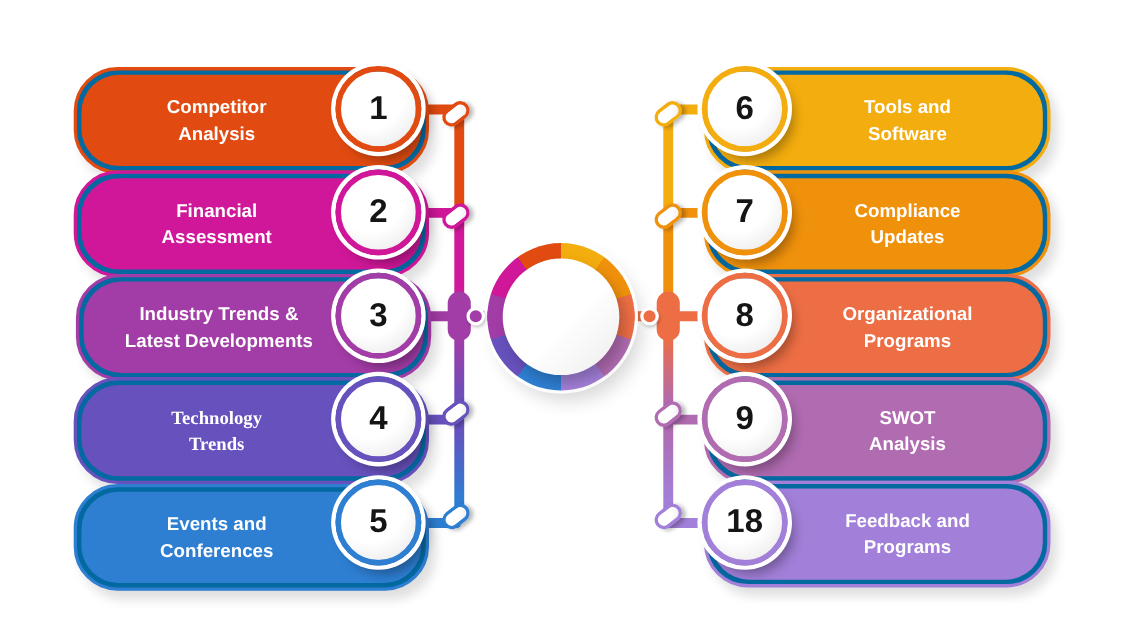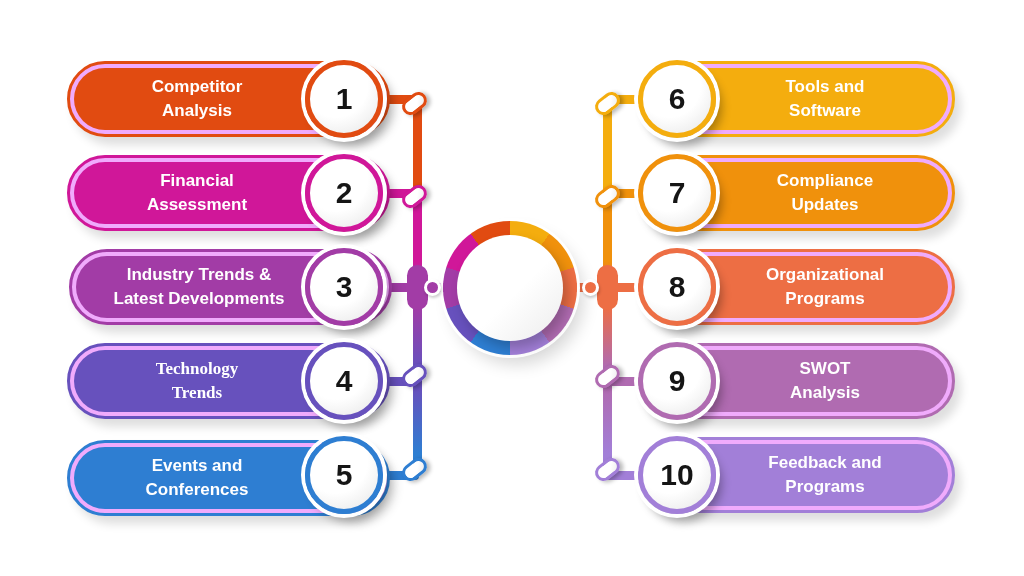--- a/index.html
+++ b/index.html
@@ -1,22 +1,22 @@
 <!DOCTYPE html>
 <html><head>
 <meta charset="utf-8">
 <style>
   html,body{margin:0;padding:0;background:#ffffff;}
   #canvas{
     position:relative;width:1024px;height:576px;background:#ffffff;
     overflow:hidden;font-family:"Liberation Sans",sans-serif;
   }
   .pill{
-    position:absolute;box-sizing:border-box;height:76px;
-    border:3px solid var(--c);border-radius:40px;background:#f0abfc;
+    position:absolute;box-sizing:border-box;height:97px;
+    border:3px solid var(--c);border-radius:40px;background:#0369a1;
     box-shadow:6px 8px 10px rgba(0,0,0,.13);z-index:2;
   }
   .pill-fill{
     position:absolute;inset:4px;border-radius:34px;background:var(--c);
     display:flex;align-items:center;justify-content:center;
   }
   .left .pill-fill{padding-right:63px;}
   .right .pill-fill{padding-left:55px;}
   .label{
     color:#ffffff;font-weight:bold;font-size:17px;line-height:1.4;
@@ -171,21 +171,21 @@
     </div>
     <div class="right" style="--c: #A27FD8;">
       <div class="stub" style="top: 471px; left: 605px; width: 36px;"></div>
       <div class="pill" style="left: 640px; width: 315px; top: 437px;">
         <div class="pill-fill">
           <div class="label">Feedback and
 Programs</div>
         </div>
       </div>
       <div class="numcircle" style="left: 638px; top: 436px;">
-        <span>10</span>
+        <span>18</span>
       </div>
     </div>
     <div class="trunk" style="left: 413px; top: 99px; height: 377px; background: linear-gradient(rgb(225, 75, 17) 0%, rgb(225, 75, 17) 23%, rgb(208, 23, 153) 27%, rgb(208, 23, 153) 43%, rgb(162, 60, 166) 49%, rgb(162, 60, 166) 55%, rgb(103, 81, 189) 71%, rgb(103, 81, 189) 77%, rgb(46, 126, 210) 94%, rgb(46, 126, 210) 100%);"></div>
     <div class="trunk" style="left: 603px; top: 99px; height: 377px; background: linear-gradient(rgb(244, 173, 14) 0%, rgb(244, 173, 14) 23%, rgb(240, 145, 12) 27%, rgb(240, 145, 12) 43%, rgb(237, 110, 68) 49%, rgb(237, 110, 68) 55%, rgb(176, 107, 177) 71%, rgb(176, 107, 177) 77%, rgb(162, 127, 216) 94%, rgb(162, 127, 216) 100%);"></div>
     <div class="bean" style="--bc: #E14B11; left: 401px; top: 95px;"></div>
     <div class="bean" style="--bc: #D01799; left: 401px; top: 188px;"></div>
     <div class="bean" style="--bc: #6751BD; left: 401px; top: 367px;"></div>
     <div class="bean" style="--bc: #2E7ED2; left: 401px; top: 461px;"></div>
     <div class="bean" style="--bc: #F4AD0E; left: 594px; top: 95px;"></div>
     <div class="bean" style="--bc: #F0910C; left: 594px; top: 188px;"></div>

